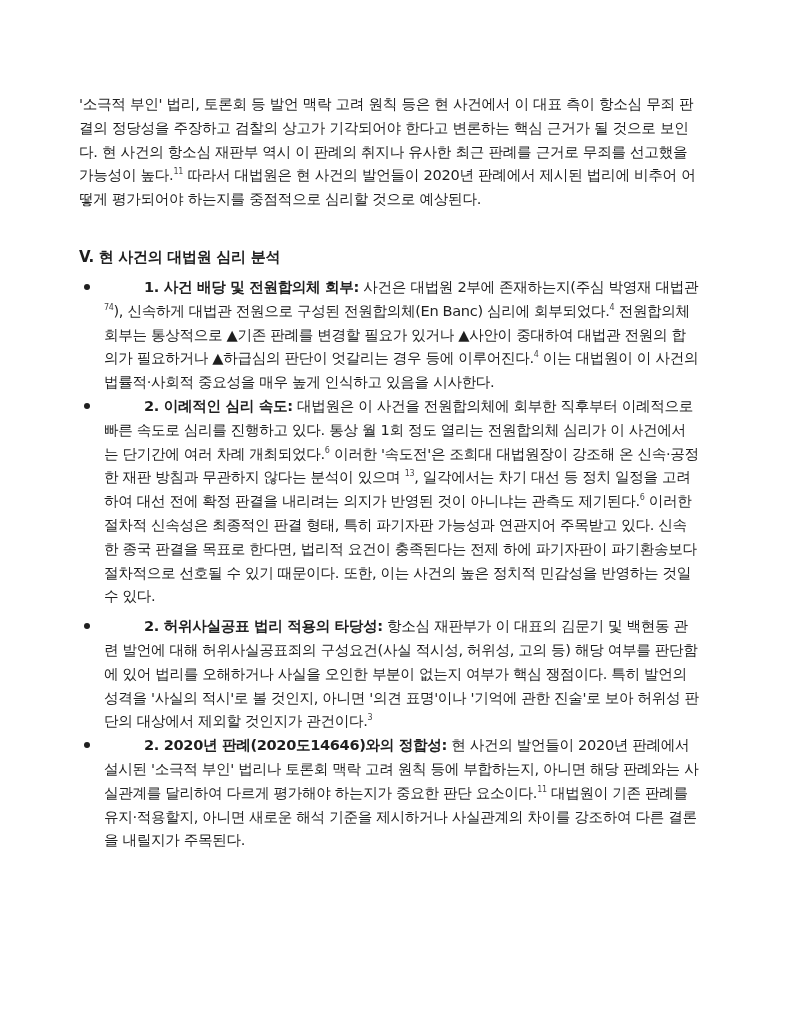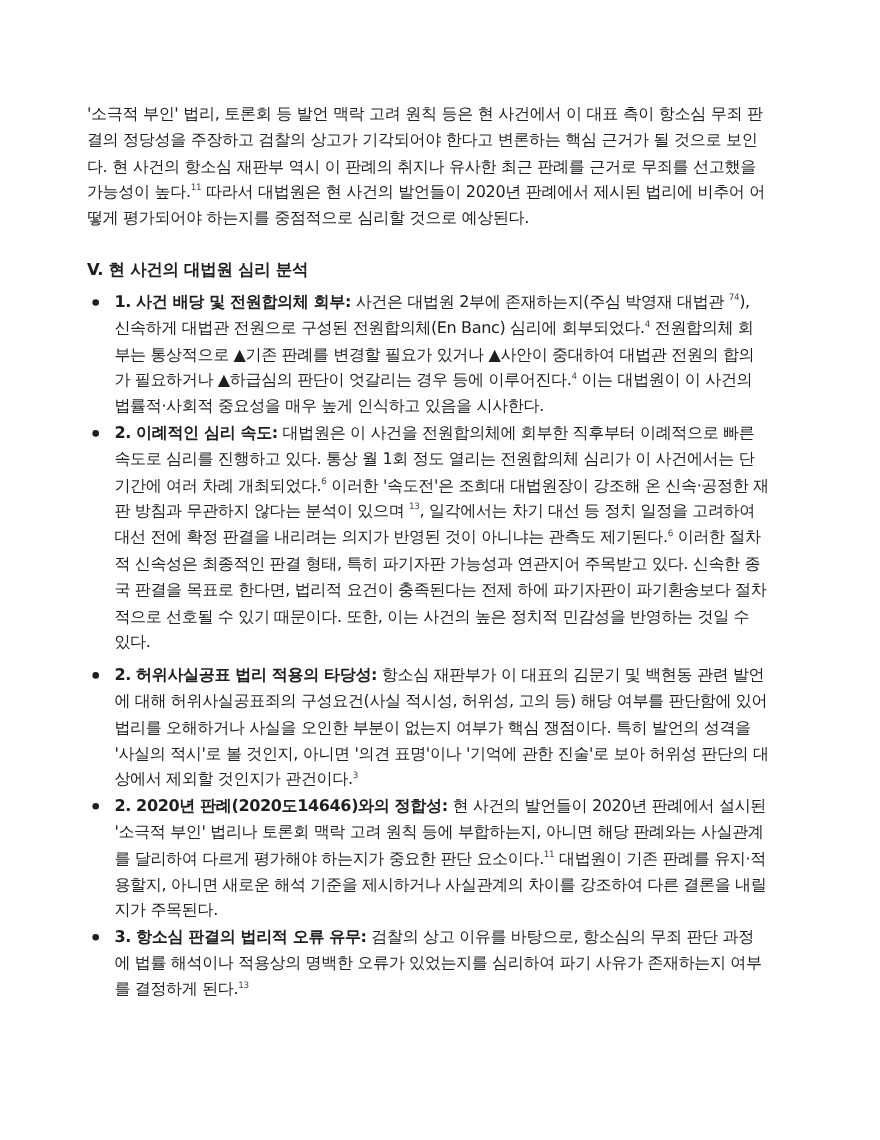--- a/index.html
+++ b/index.html
@@ -6,33 +6,33 @@
     body {
       width: 800px; height: 1036px; position: relative; overflow: hidden;
       font-family: "DejaVu Sans", "Liberation Sans", sans-serif;
       color: #1f1f1f;
     }
     .page { position: absolute; left: 79px; top: 92px; width: 620px; }
     p.body-para {
       margin: 0; font-size: 14.6px; line-height: 23.8px; letter-spacing: -0.3px;
     }
     h2.section-h {
-      margin: 22px 0 0 0; font-size: 15px; font-weight: bold; line-height: 24px; letter-spacing: -0.3px;
+      margin: 34px 0 0 0; font-size: 15px; font-weight: bold; line-height: 24px; letter-spacing: -0.3px;
     }
     h3.sub-h {
       margin: 14px 0 0 0; font-size: 15px; font-weight: bold; line-height: 24px; letter-spacing: -0.3px;
     }
     ul.bullets { list-style: none; margin: 6px 0 0 0; padding: 0; }
     ul.bullets li {
       position: relative; padding-left: 25px; font-size: 14.6px; line-height: 23.8px; letter-spacing: -0.35px;
     }
     ul.bullets li .dot {
       position: absolute; left: 5px; top: 9px; width: 6px; height: 6px; border-radius: 50%; background: #1f1f1f;
     }
-    .lbl { font-weight: bold; }
+    .lbl { font-weight: bold; margin-left: 40px; }
     sup { font-size: 8px; vertical-align: super; line-height: 0; color: #444; }
   </style>
 </head>
 <body>
 
 <div class="page">
 
   <p class="body-para"><span>'소극적 부인' 법리, 토론회 등 발언 맥락 고려 원칙 등은 현 사건에서 이 대표 측이 항소심 무죄 판결의 정당성을 주장하고 검찰의 상고가 기각되어야 한다고 변론하는 핵심 근거가 될 것으로 보인다. 현 사건의 항소심 재판부 역시 이 판례의 취지나 유사한 최근 판례를 근거로 무죄를 선고했을 가능성이 높다.</span><sup>11</sup><span> 따라서 대법원은 현 사건의 발언들이 2020년 판례에서 제시된 법리에 비추어 어떻게 평가되어야 하는지를 중점적으로 심리할 것으로 예상된다.</span></p>
 
   <h2 class="section-h">V. 현 사건의 대법원 심리 분석</h2>
@@ -50,19 +50,15 @@
 
   <ul class="bullets">
     <li>
       <span class="dot"></span>
       <span class="lbl">2. 허위사실공표 법리 적용의 타당성:</span><span> 항소심 재판부가 이 대표의 김문기 및 백현동 관련 발언에 대해 허위사실공표죄의 구성요건(사실 적시성, 허위성, 고의 등) 해당 여부를 판단함에 있어 법리를 오해하거나 사실을 오인한 부분이 없는지 여부가 핵심 쟁점이다. 특히 발언의 성격을 '사실의 적시'로 볼 것인지, 아니면 '의견 표명'이나 '기억에 관한 진술'로 보아 허위성 판단의 대상에서 제외할 것인지가 관건이다.</span><sup>3</sup>
     </li>
     <li>
       <span class="dot"></span>
       <span class="lbl">2. 2020년 판례(2020도14646)와의 정합성:</span><span> 현 사건의 발언들이 2020년 판례에서 설시된 '소극적 부인' 법리나 토론회 맥락 고려 원칙 등에 부합하는지, 아니면 해당 판례와는 사실관계를 달리하여 다르게 평가해야 하는지가 중요한 판단 요소이다.</span><sup>11</sup><span> 대법원이 기존 판례를 유지·적용할지, 아니면 새로운 해석 기준을 제시하거나 사실관계의 차이를 강조하여 다른 결론을 내릴지가 주목된다.</span>
     </li>
-    <li>
-      <span class="dot"></span>
-      <span class="lbl">3. 항소심 판결의 법리적 오류 유무:</span><span> 검찰의 상고 이유를 바탕으로, 항소심의 무죄 판단 과정에 법률 해석이나 적용상의 명백한 오류가 있었는지를 심리하여 파기 사유가 존재하는지 여부를 결정하게 된다.</span><sup>13</sup>
-    </li>
   </ul>
 
 </div>
 
 </body></html>

